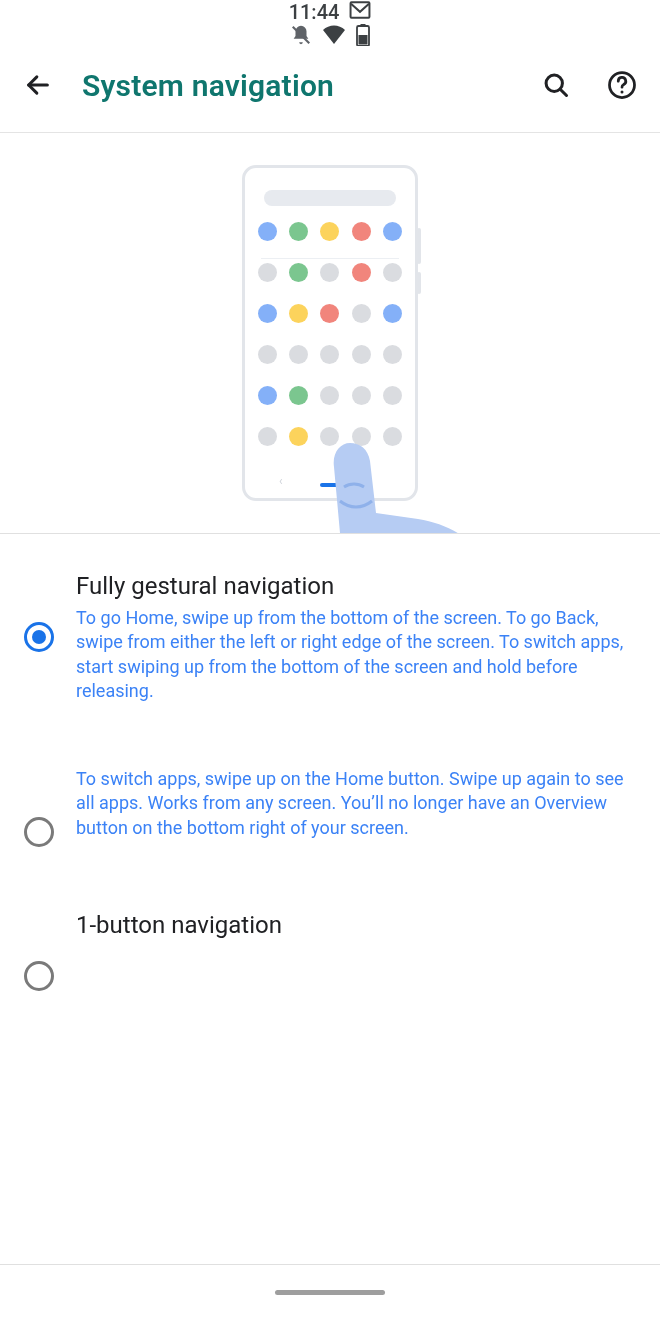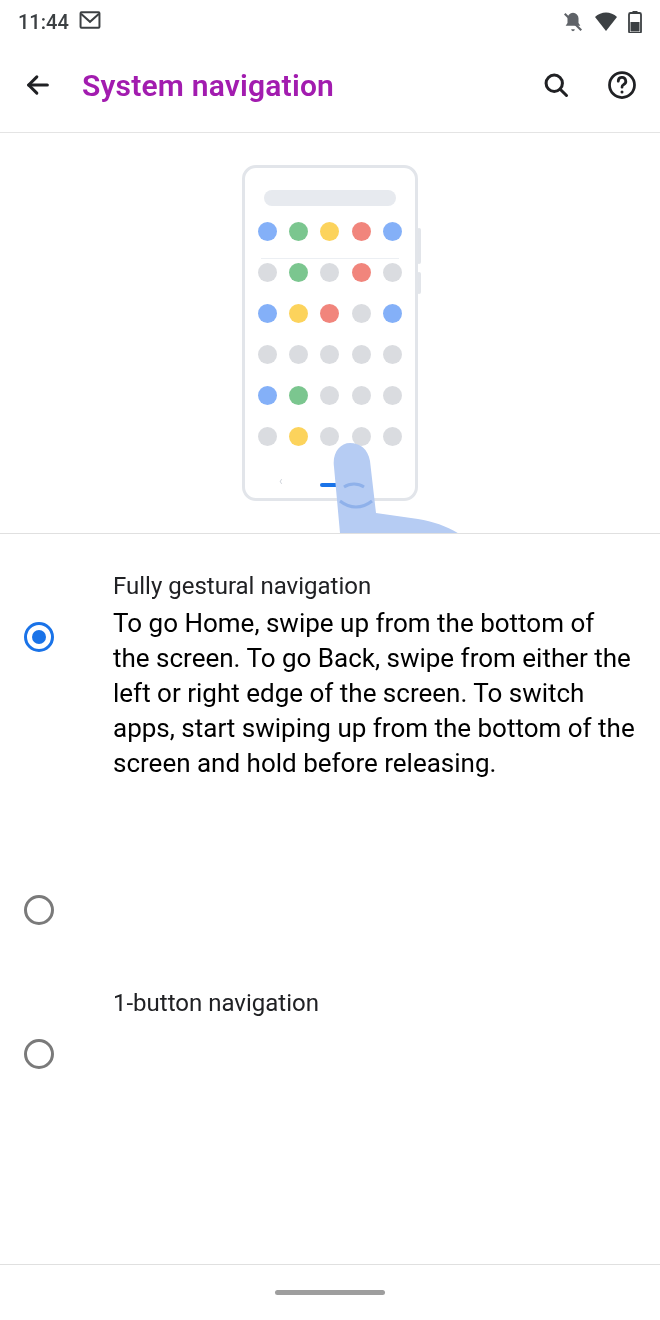--- a/index.html
+++ b/index.html
@@ -1,38 +1,38 @@
 <!DOCTYPE html>
 <html><head>
 <meta charset="utf-8">
 <style>
   * { box-sizing: border-box; margin: 0; padding: 0; }
   html, body { width: 660px; height: 1320px; font-family: Roboto, "Helvetica Neue", Arial, sans-serif; background: #fff; color: #202124; }
-  .status-bar { height: 44px; display: flex; align-items: center; justify-content: space-between; padding: 0 18px; font-size: 20px; font-weight: 500; color: #3c4043; }
+  .status-bar { height: 44px; display: flex; align-items: center; justify-content: space-between; padding: 0 18px; font-size: 20px; font-weight: 500; color: #3c4043; flex-direction: column; }
   .status-left { display: flex; align-items: center; gap: 10px; }
   .status-right { display: flex; align-items: center; gap: 10px; }
   .status-right svg { display: block; }
 
   .app-bar { height: 82px; display: flex; align-items: center; padding: 0 16px; gap: 22px; }
-  .app-bar .title { flex: 1; font-size: 30px; font-weight: 600; color: #a21caf; letter-spacing: 0.2px; }
+  .app-bar .title { flex: 1; font-size: 30px; font-weight: 600; color: #0f766e; letter-spacing: 0.2px; }
   .icon-btn { width: 44px; height: 44px; display: flex; align-items: center; justify-content: center; border-radius: 50%; }
 
   .divider { height: 1px; background: #e4e4e4; margin-top: 6px; }
 
   .illustration-wrap { height: 400px; display: flex; justify-content: center; align-items: flex-start; padding-top: 32px; background: #fff; position: relative; overflow: hidden; }
   .hr-full { height: 1px; background: #e0e0e0; }
 
   .options { padding: 0; }
   .option { display: flex; align-items: flex-start; gap: 22px; padding: 38px 24px 26px 24px; }
   .radio { width: 30px; height: 30px; border-radius: 50%; border: 3px solid #7a7a7a; margin-top: 50px; flex-shrink: 0; position: relative; }
   .radio.selected { border-color: #1a73e8; }
   .radio.selected::after { content: ""; position: absolute; width: 14px; height: 14px; background: #1a73e8; border-radius: 50%; top: 50%; left: 50%; transform: translate(-50%, -50%); }
-  .option-body { flex: 1; margin-left: 37px; }
+  .option-body { flex: 1; }
   .option-title { font-size: 24px; color: #202124; font-weight: 400; margin-bottom: 6px; }
-  .option-desc { font-size: 26px; color: #000000; line-height: 1.35; }
+  .option-desc { font-size: 18px; color: #3b82f6; line-height: 1.35; }
 
   .bottom-bar { position: absolute; bottom: 0; left: 0; right: 0; height: 56px; display: flex; justify-content: center; align-items: center; border-top: 1px solid #e0e0e0; }
   .handle { width: 110px; height: 5px; background: #9e9e9e; border-radius: 3px; }
 
   
   .phone { position: relative; width: 176px; height: 336px; border: 3px solid #e2e5ea; border-radius: 14px; background: #fff; }
   .phone .bar { position: absolute; top: 22px; left: 50%; transform: translateX(-50%); width: 132px; height: 16px; background: #e7eaef; border-radius: 8px; }
   .dots { position: absolute; top: 54px; left: 12px; right: 12px; display: grid; grid-template-columns: repeat(5, 1fr); gap: 22px 10px; justify-items: center; }
   .dot { width: 19px; height: 19px; border-radius: 50%; opacity: 0.65; }
   .b { background: #4285f4; }
@@ -162,20 +162,21 @@
     <div class="radio selected"></div>
     <div class="option-body">
       <div class="option-title">Fully gestural navigation</div>
       <div class="option-desc">To go Home, swipe up from the bottom of the screen. To go Back, swipe from either the left or right edge of the screen. To switch apps, start swiping up from the bottom of the screen and hold before releasing.</div>
     </div>
   </div>
 
   <div class="option">
     <div class="radio"></div>
     <div class="option-body">
+      <div class="option-desc">To switch apps, swipe up on the Home button. Swipe up again to see all apps. Works from any screen. You’ll no longer have an Overview button on the bottom right of your screen.</div>
     </div>
   </div>
 
   <div class="option">
     <div class="radio"></div>
     <div class="option-body">
       <div class="option-title">1-button navigation</div>
     </div>
   </div>
 

